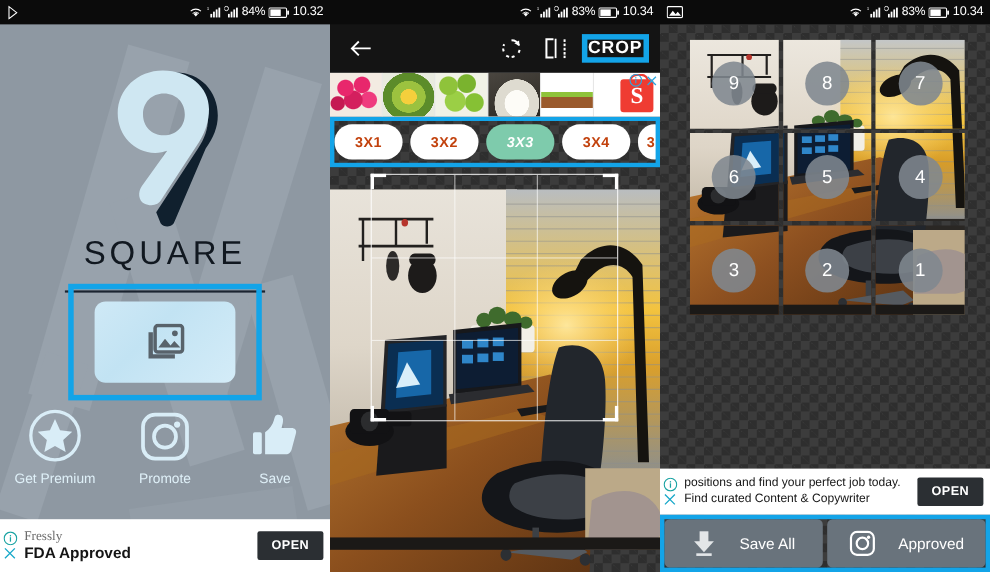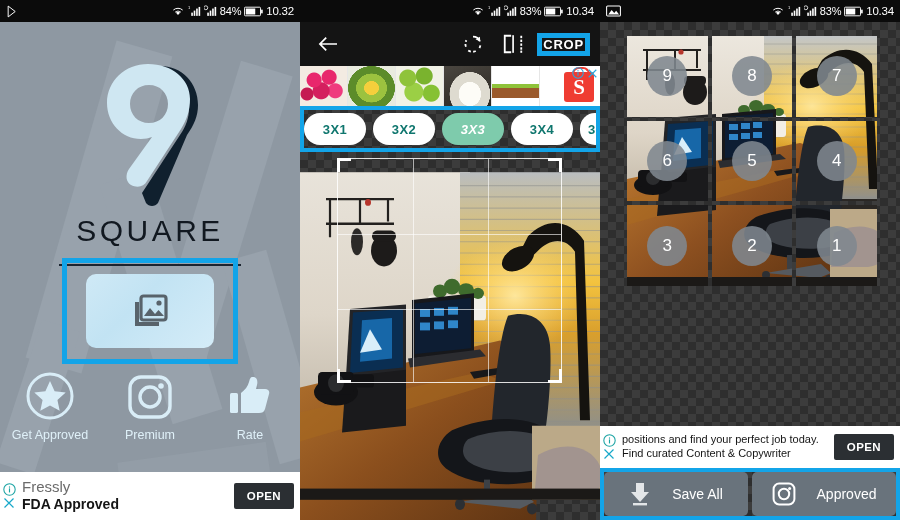--- a/index.html
+++ b/index.html
@@ -67,21 +67,21 @@
   .action { display: flex; flex-direction: column; align-items: center; width: 90px; }
   .action .lbl { margin-top: 8px; font-size: 12.5px; color: #dff0f8; }
 
   
   .adbar {
     position: absolute; left: 0; right: 0; bottom: 0; height: 48px;
     background: #fff; display: flex; align-items: center; padding: 0 6px 0 2px;
   }
   .adinfo { width: 14px; display: flex; flex-direction: column; align-items: center; gap: 1px; }
   .adtext { flex: 1; padding-left: 6px; }
-  .adtext .t1 { font-size: 15px; color: #6b6b6b; line-height: 1.1; }
+  .adtext .t1 { font-size: 12px; color: #6b6b6b; line-height: 1.1; font-family: Liberation Serif, serif; }
   .adtext .t2 { font-size: 14px; color: #151515; font-weight: 700; line-height: 1.2; }
   .adtext .t3 { font-size: 11px; color: #151515; line-height: 1.25; }
   .openbtn {
     background: #2b2f33; color: #fff; font-size: 11.5px; font-weight: 700;
     padding: 7px 13px; border-radius: 2px; letter-spacing: .4px;
   }
 
   
   .checker {
     background-color: #3c3c3c;
@@ -93,21 +93,21 @@
   }
 
   
   .toolbar {
     position: relative; height: 44px; background: #141414;
     display: flex; align-items: center; padding: 0 8px; z-index: 30;
   }
   .tb-spacer { flex: 1; }
   .tb-icon { width: 40px; display: flex; align-items: center; justify-content: center; }
   .cropbtn {
-    color: #fff; font-size: 13px; font-weight: 700; letter-spacing: .8px;
+    color: #fff; font-size: 16px; font-weight: 700; letter-spacing: .8px;
     padding: 4px 6px; position: relative; text-align: right;
   }
   .hl.crop { left: 0; top: 0; right: 0; bottom: 0; }
 
   .adstrip {
     position: relative; height: 40px; background: #fff;
     display: flex; align-items: stretch; overflow: hidden; z-index: 20;
   }
   .thumb { width: 48px; border-right: 1px solid #e6e6e6; position: relative; overflow: hidden; }
   .adstrip .badges {
@@ -123,21 +123,21 @@
     content: ""; position: absolute; top: -5px; left: 8px; width: 14px; height: 8px;
     border: 2px solid #ef3c32; border-bottom: none; border-radius: 7px 7px 0 0;
   }
 
   .ratioRow {
     position: relative; height: 46px; display: flex; align-items: center;
     gap: 7px; padding: 0 4px; z-index: 15;
   }
   .chip {
     height: 32px; min-width: 62px; border-radius: 16px; background: #fff;
-    color: #0f766e; font-size: 13px; font-weight: 700; letter-spacing: .5px;
+    color: #c2410c; font-size: 13px; font-weight: 700; letter-spacing: .5px;
     display: flex; align-items: center; justify-content: center; flex: 0 0 auto;
   }
   .chip.sel { background: #7ecbac; color: #fff; font-style: italic; }
   .chip.cut { min-width: 30px; overflow: hidden; justify-content: flex-start; padding-left: 8px; }
   .hl.ratio { left: 0; top: 0; right: 0; bottom: 0; border-width: 4px; }
 
   .cropStage { position: relative; flex: 1; overflow: hidden; }
   .photo { position: absolute; left: 0; top: 0; width: 100%; height: 100%; }
   .cropFrame {
     position: absolute; border: 1.5px solid rgba(255,255,255,.85);
@@ -264,40 +264,40 @@
       </div>
 
       <div class="actionRow">
         <div class="action">
           <span>
             <svg width="48" height="48" viewBox="0 0 48 48">
               <circle cx="24" cy="24" r="22" fill="none" stroke="#d9edf7" stroke-width="3"></circle>
               <path d="M24 9l4.6 10.2 11.1 1.2-8.3 7.5 2.3 10.9L24 33.4l-9.7 5.4 2.3-10.9-8.3-7.5 11.1-1.2z" fill="#d9edf7"></path>
             </svg>
           </span>
-          <span class="lbl">Get Approved</span>
+          <span class="lbl">Get Premium</span>
         </div>
         <div class="action">
           <span>
             <svg width="46" height="46" viewBox="0 0 46 46">
               <rect x="3" y="3" width="40" height="40" rx="11" fill="none" stroke="#d9edf7" stroke-width="3.4"></rect>
               <circle cx="23" cy="23" r="10" fill="none" stroke="#d9edf7" stroke-width="3.4"></circle>
               <circle cx="34" cy="12" r="2.8" fill="#d9edf7"></circle>
             </svg>
           </span>
-          <span class="lbl">Premium</span>
+          <span class="lbl">Promote</span>
         </div>
         <div class="action">
           <span>
             <svg width="46" height="46" viewBox="0 0 46 46">
               <rect x="3" y="19" width="8" height="20" rx="1.6" fill="#d9edf7"></rect>
               <path d="M14 19c4-3 7-7 8-11 1-3 1-5 4-5 4 0 5 4 4 8l-1 4h9c3 0 5 2 4 5l-4 15c-1 3-3 4-6 4H14z" fill="#d9edf7"></path>
             </svg>
           </span>
-          <span class="lbl">Rate</span>
+          <span class="lbl">Save</span>
         </div>
       </div>
 
       <div class="adbar">
         <div class="adinfo">
           <span>
             <svg width="13" height="13" viewBox="0 0 16 16">
                 <circle cx="8" cy="8" r="7" fill="none" stroke="#1aa3a3" stroke-width="1.3"></circle>
                 <rect x="7.3" y="6.6" width="1.4" height="5" fill="#1aa3a3"></rect>
                 <rect x="7.3" y="4.2" width="1.4" height="1.5" fill="#1aa3a3"></rect>

